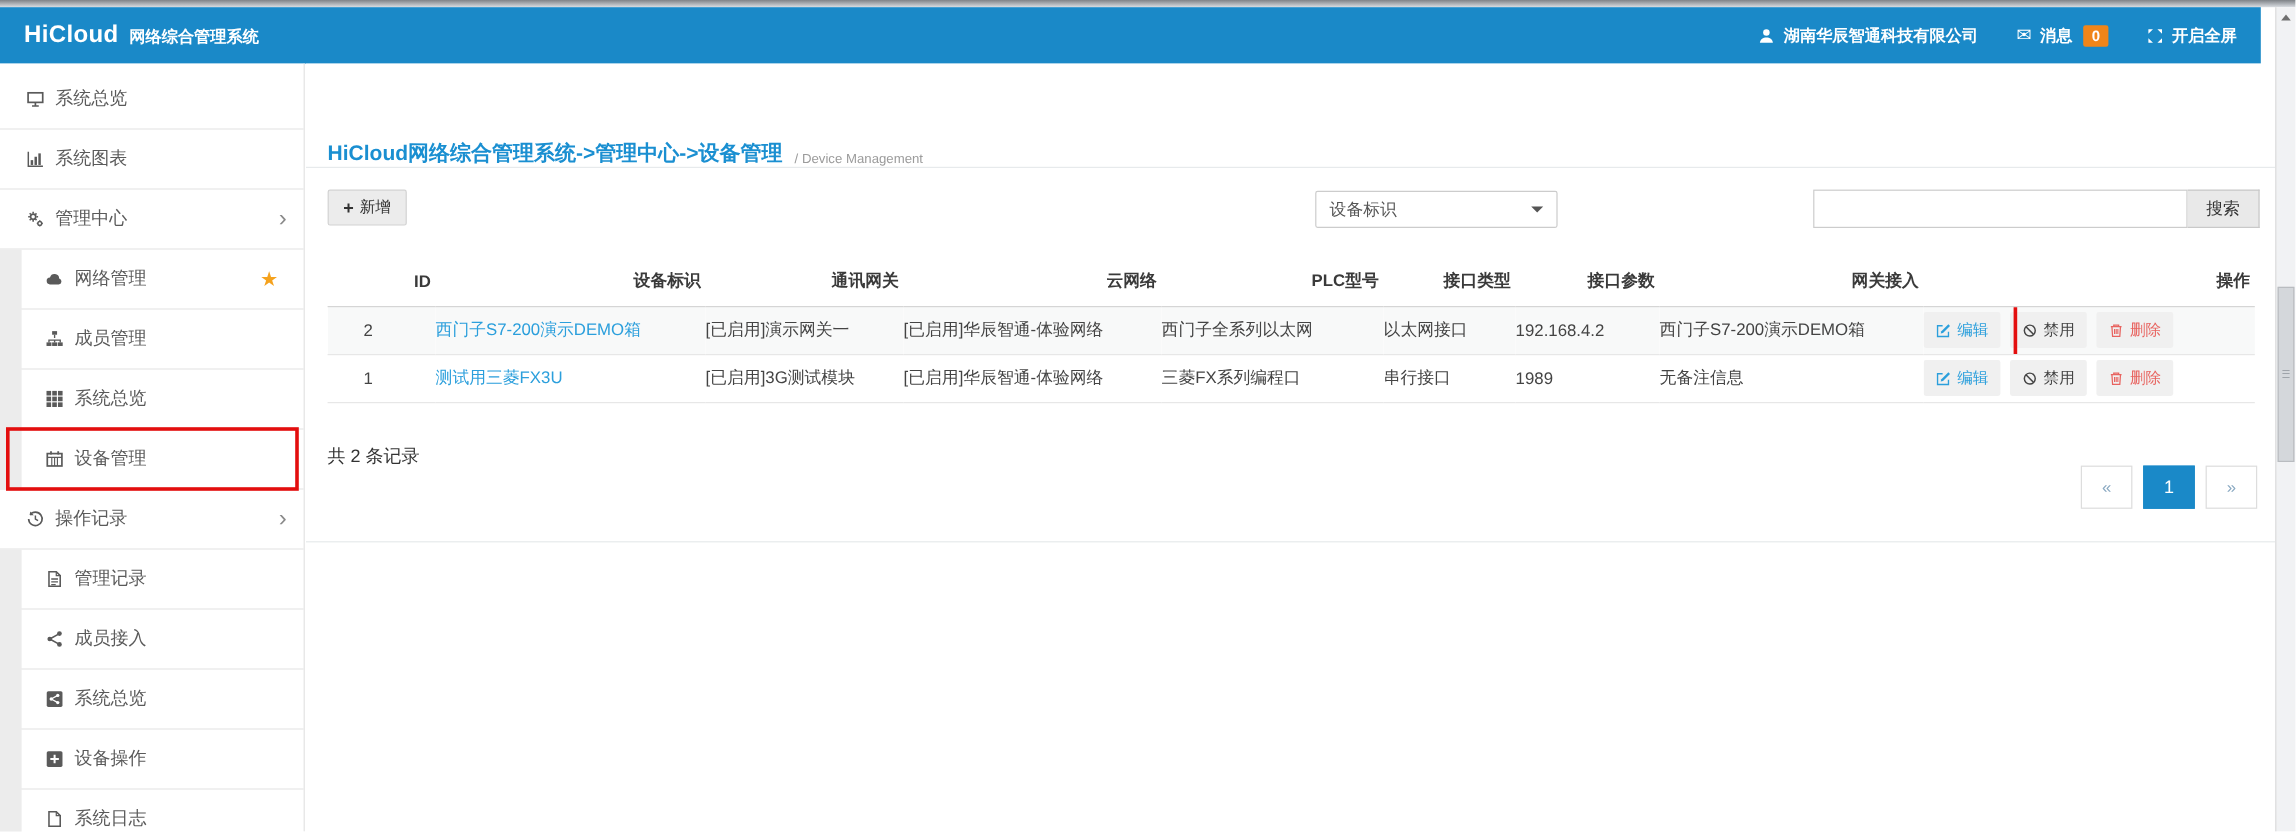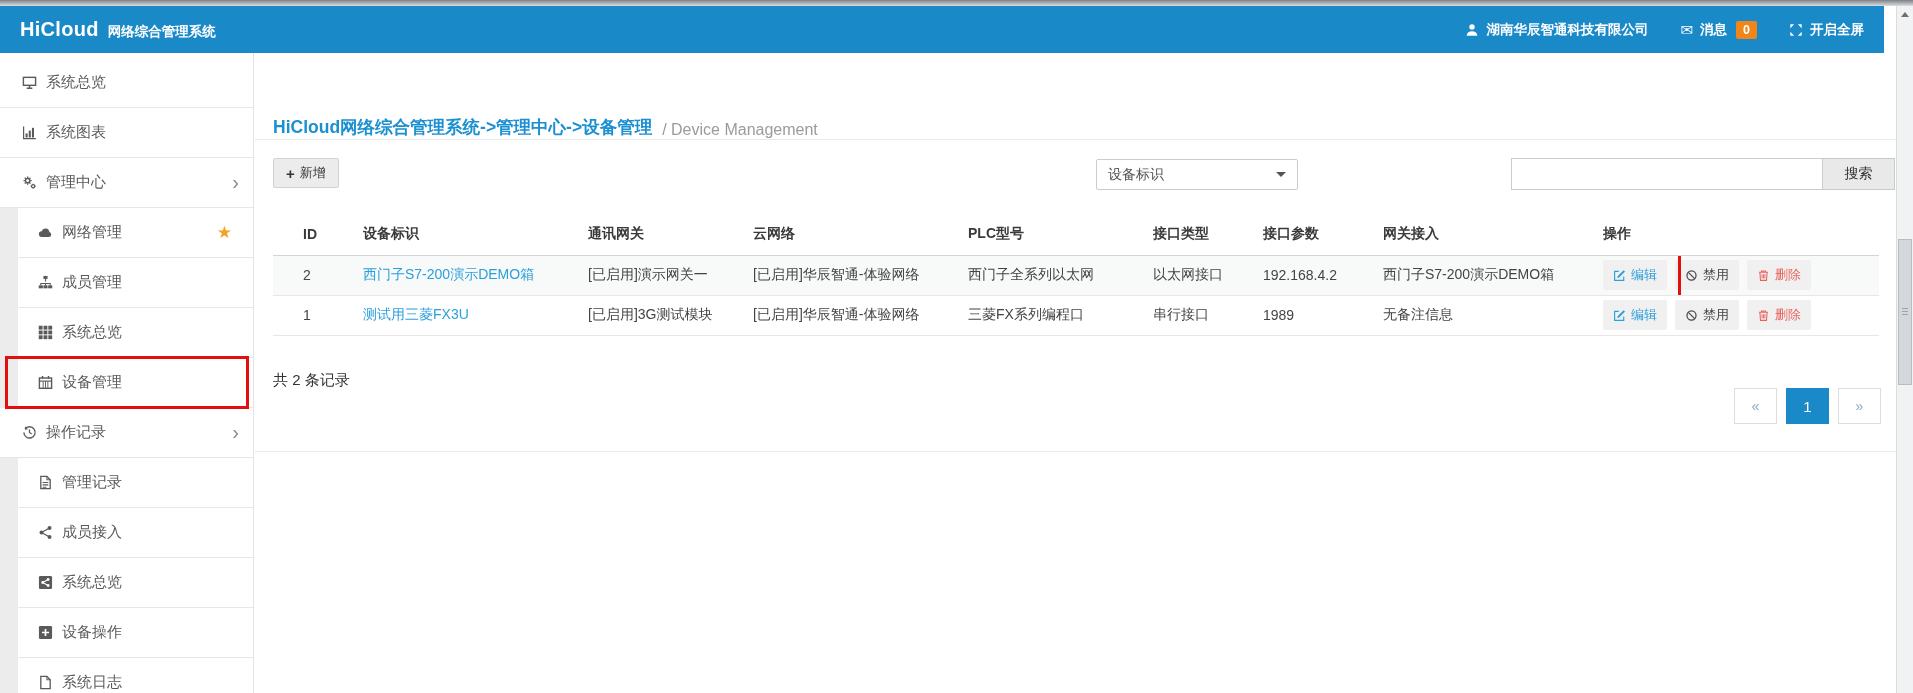--- a/index.html
+++ b/index.html
@@ -40,41 +40,41 @@
     color:#8a8a8a; font-size:20px; line-height:1; }
   .star { position:absolute; right:21px; color:#f5a21d; font-size:17px; }
   .red-ring-side { position:absolute; left:5px; right:4px; top:-2px; bottom:-2px;
     border:3px solid #e30e0e; pointer-events:none; z-index:3; }
   
   .main { position:absolute; top:53px; left:255px; width:1641px; height:640px; background:#fff; }
   .breadcrumb { position:absolute; top:0; left:0; right:0; height:87px;
     border-bottom:1px solid #e7eaec; padding:24px 0 0 18px; display:flex;
     align-items:flex-end; gap:10px; }
   .bc-title { color:#1a8fd1; font-size:17.5px; font-weight:bold; }
-  .bc-sub { color:#9b9b9b; font-size:16px; }
+  .bc-sub { color:#9b9b9b; font-size:11px; }
   .btn-add { position:absolute; left:18px; top:105px; height:30px; padding:0 12px;
     background:#ececec; border:1px solid #d2d2d2; border-radius:2px; font-size:13px;
     color:#333; display:inline-flex; align-items:center; gap:5px; cursor:pointer;
     font-family:inherit; }
   .plus-glyph { font-weight:bold; font-size:15px; line-height:1; }
   .filter-select { position:absolute; left:841px; top:106px; width:202px; height:31px;
     background:#fff; border:1px solid #ccc; border-radius:2px; display:flex;
     align-items:center; justify-content:space-between; padding:0 11px; font-size:14px;
     color:#555; cursor:pointer; }
   .caret-down { width:0; height:0; border-left:5px solid transparent;
     border-right:5px solid transparent; border-top:5px solid #555; }
   .search-group { position:absolute; left:1256px; top:105px; height:32px; display:flex; }
   .search-input { width:312px; height:32px; border:1px solid #ccc; padding:0 9px;
     font-size:14px; color:#333; outline:none; font-family:inherit; }
-  .search-btn { width:72px; height:32px; background:#e9e9e9; border:1px solid #c9c9c9;
+  .search-btn { width:60px; height:32px; background:#e9e9e9; border:1px solid #c9c9c9;
     border-left:none; font-size:14px; color:#333; cursor:pointer; font-family:inherit; }
   
   .table-wrap { position:absolute; left:18px; top:160px; width:1606px; }
   table { border-collapse:collapse; table-layout:fixed; width:1606px; font-size:14px; color:#444; }
-  thead th { height:42px; text-align:left; font-weight:bold; color:#3a3a3a;
+  thead th { height:42px; text-align:right; font-weight:bold; color:#3a3a3a;
     border-bottom:1px solid #d5d5d5; padding:0 4px 0 0; white-space:nowrap; overflow:hidden; }
   tbody td { height:40px; border-bottom:1px solid #e7e7e7; padding:0 4px 0 0;
     white-space:nowrap; overflow:hidden; }
   th.first, td.first { padding-left:30px; }
   tbody tr.striped { background:#f8f9f9; }
   .dev-link { color:#2b9fdc; text-decoration:none; cursor:pointer; }
   .ring { position:relative; display:inline-flex; }
   .ring .red-ring-edit { position:absolute; inset:-8px -6px; border:3px solid #e30e0e;
     pointer-events:none; z-index:3; }
   .action-btn { display:inline-flex; align-items:center; gap:5px; height:30px;

